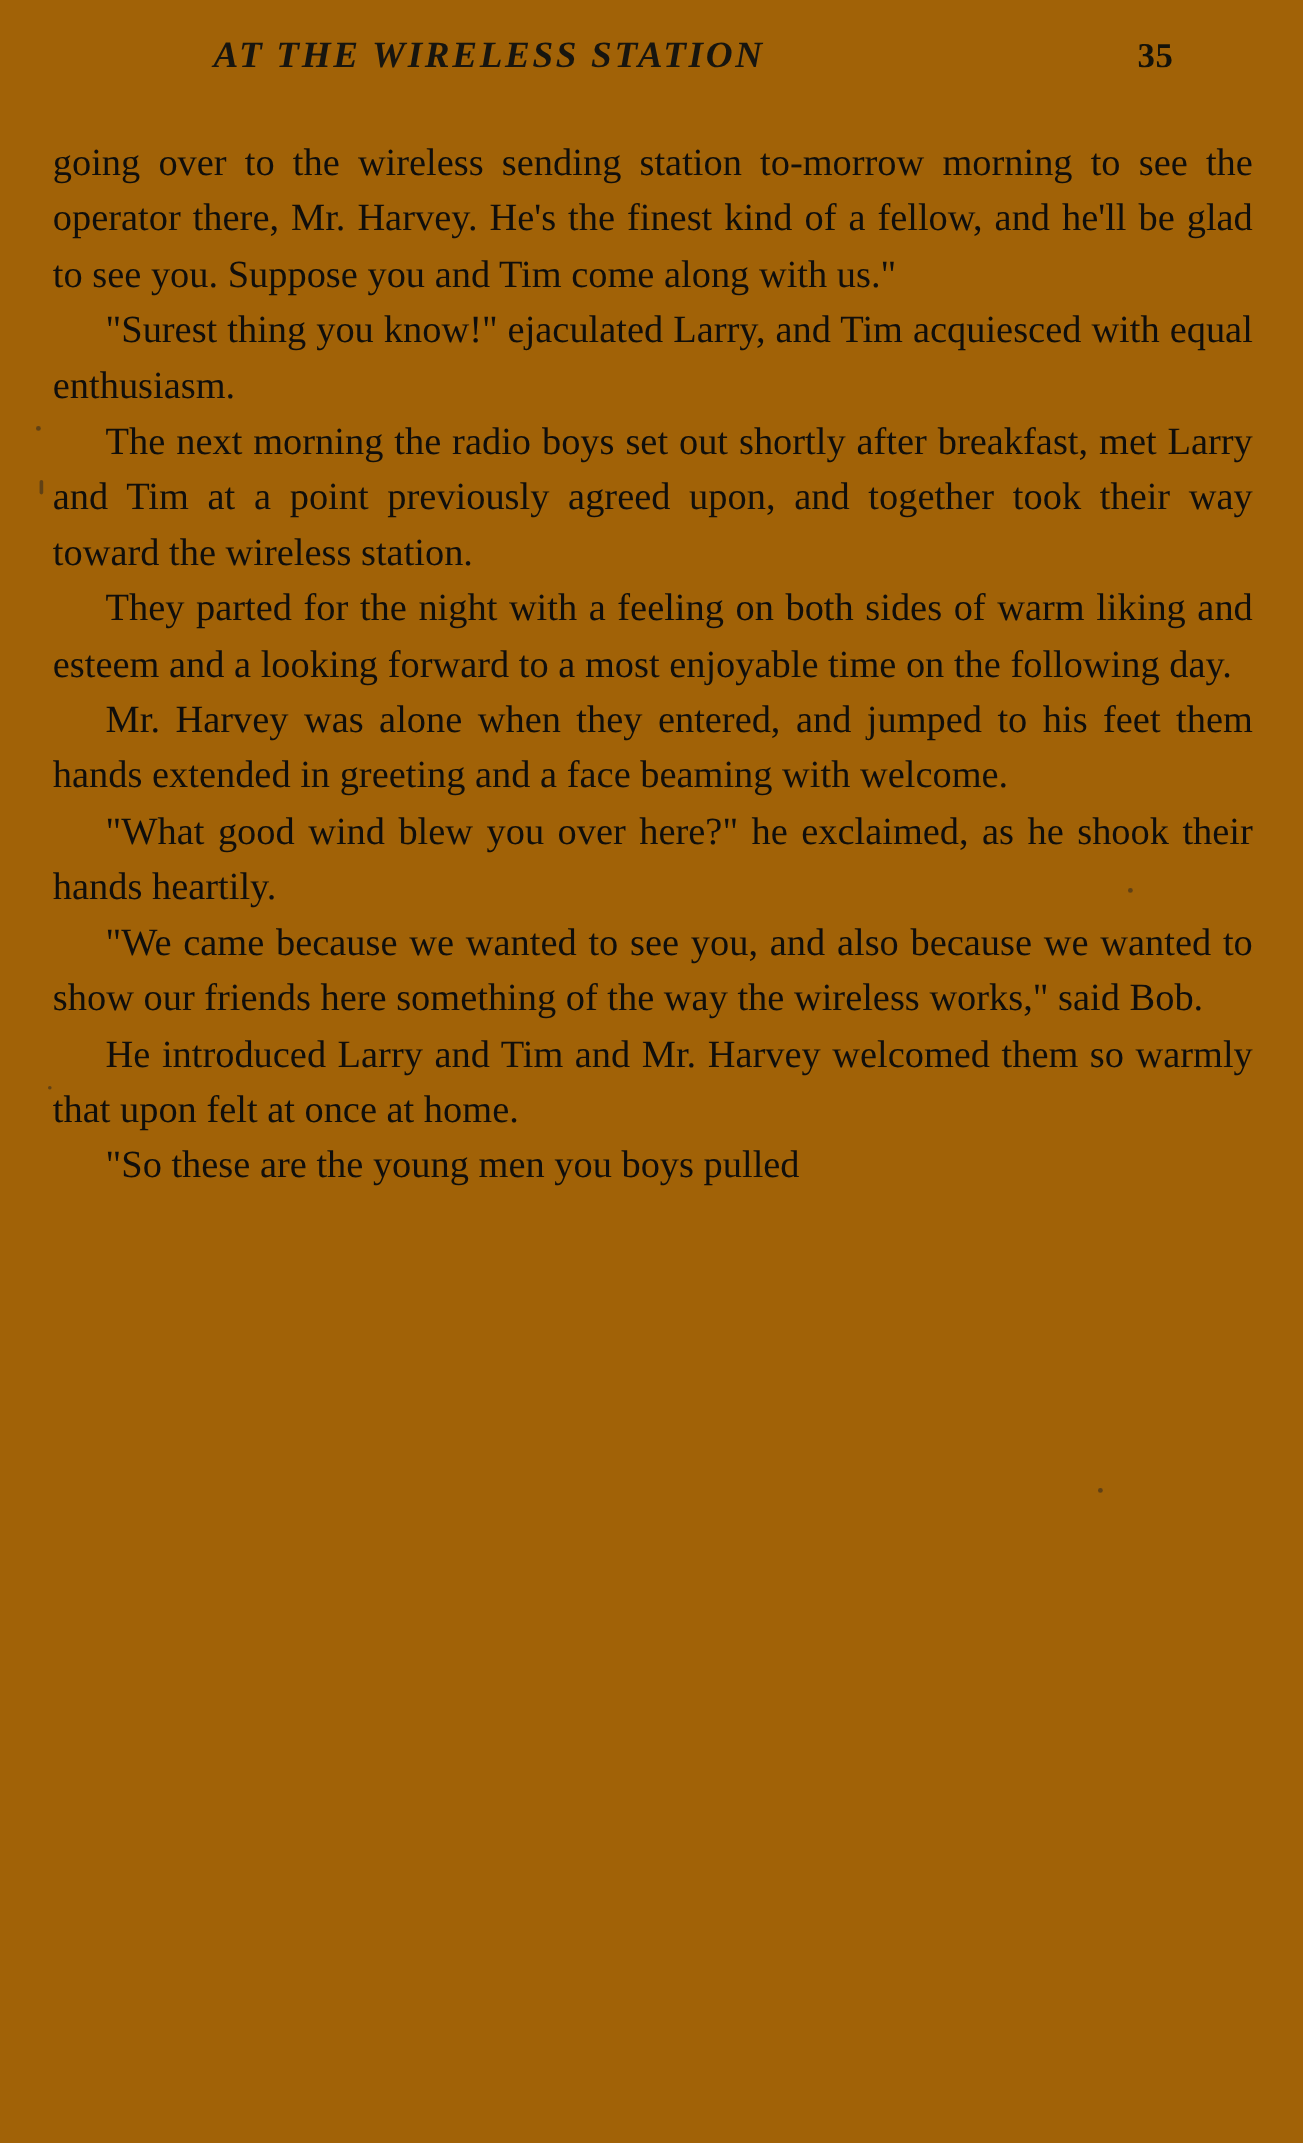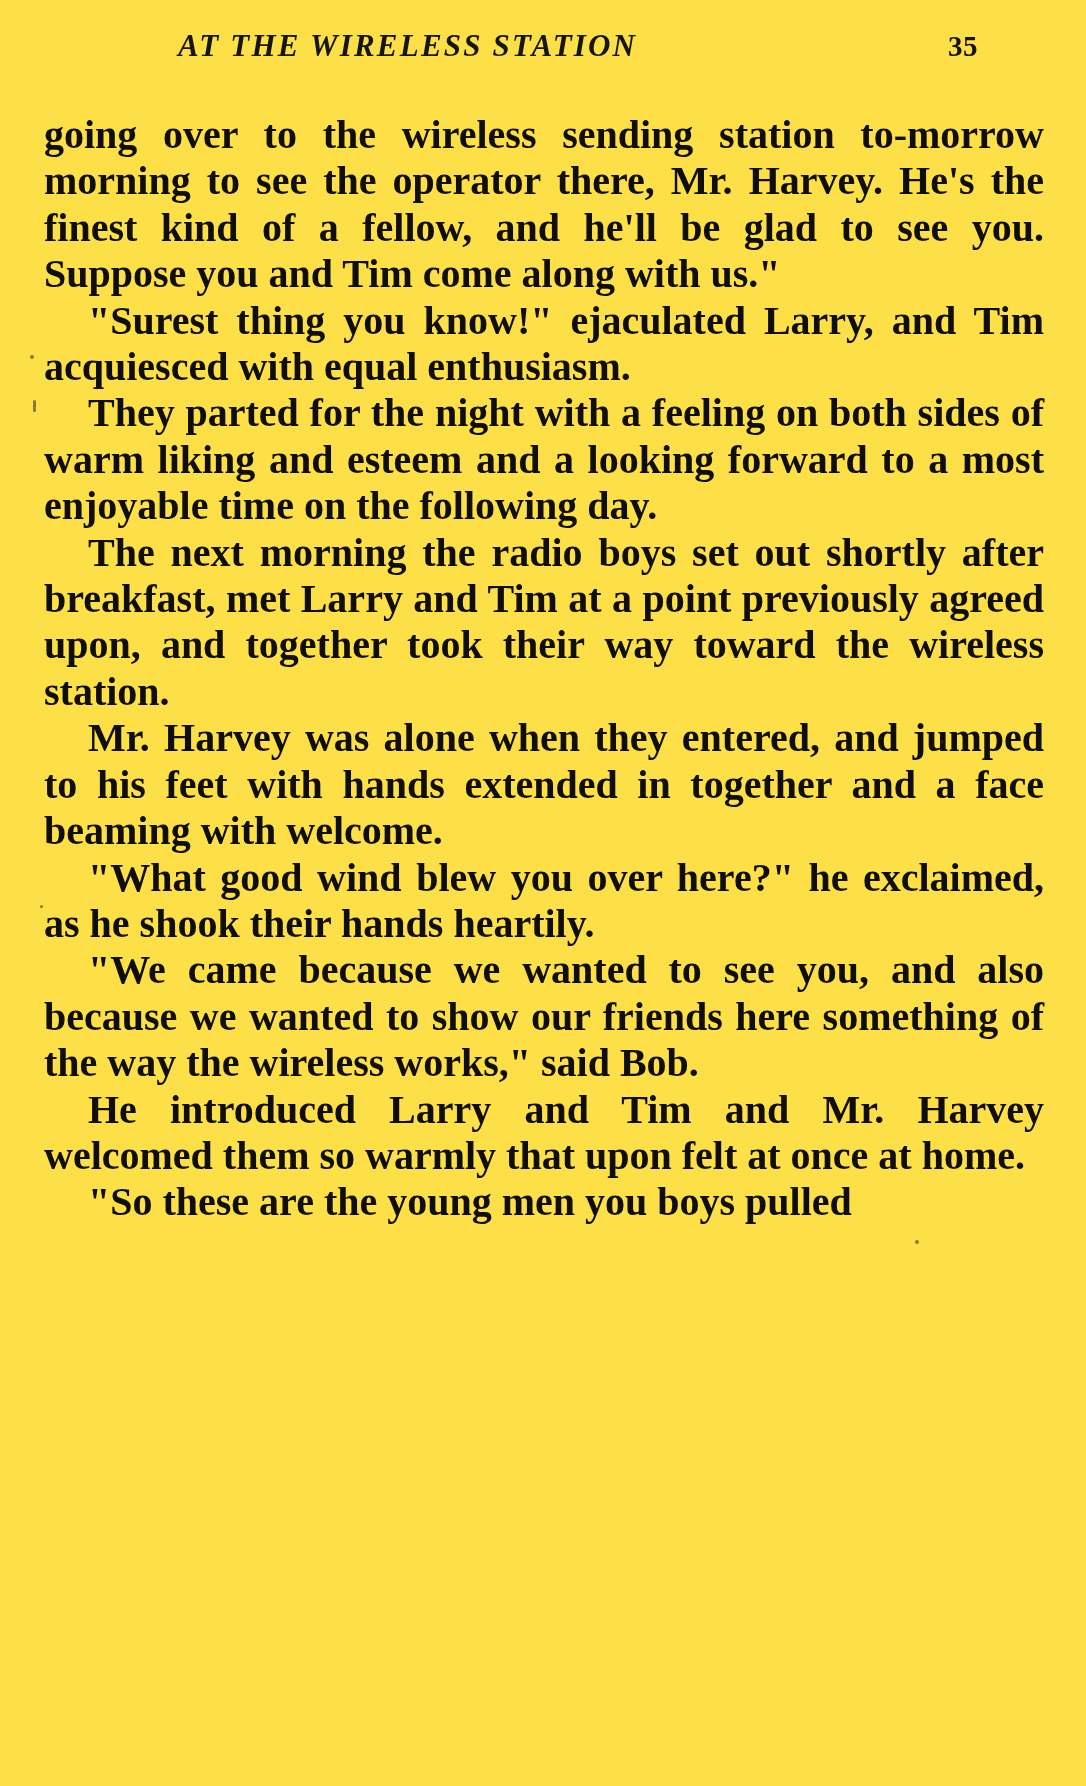--- a/index.html
+++ b/index.html
@@ -14,21 +14,21 @@
     color: #15130f;
     position: relative;
     overflow: hidden;
   }
   .page {
     position: absolute;
     left: 0;
     top: 0;
     width: 1086px;
     height: 1786px;
-    background: #fde047;
+    background: #a16207;
   }
   .header {
     position: absolute;
     left: 118px;
     top: 28px;
     width: 860px;
     height: 58px;
     display: flex;
     align-items: baseline;
     justify-content: space-between;
@@ -46,26 +46,25 @@
     font-weight: 700;
     font-size: 29px;
     color: #141209;
     letter-spacing: 0.5px;
   }
   .body-text {
     position: absolute;
     left: 44px;
     top: 112px;
     width: 1000px;
-    font-size: 40px;
+    font-size: 32px;
     line-height: 46.4px;
     color: #100e0b;
     text-align: justify;
     text-justify: inter-word;
-    font-weight: bold;
   }
   .body-text p {
     margin: 0;
     text-indent: 44px;
     hyphens: manual;
   }
   .body-text p.cont {
     text-indent: 0;
   }
   .body-text p.last {
@@ -85,23 +84,23 @@
 <div class="page">
 
   <div class="header">
     <div class="running-title">AT THE WIRELESS STATION</div>
     <div class="folio">35</div>
   </div>
 
   <div class="body-text">
     <p class="cont">going over to the wireless sending station to-morrow morning to see the operator there, Mr. Harvey.  He's the finest kind of a fellow, and he'll be glad to see you.  Suppose you and Tim come along with us."</p>
     <p>"Surest thing you know!" ejaculated Larry, and Tim acquiesced with equal enthusiasm.</p>
+    <p>The next morning the radio boys set out shortly after breakfast, met Larry and Tim at a point previously agreed upon, and together took their way toward the wireless station.</p>
     <p>They parted for the night with a feeling on both sides of warm liking and esteem and a looking forward to a most enjoyable time on the following day.</p>
-    <p>The next morning the radio boys set out shortly after breakfast, met Larry and Tim at a point previously agreed upon, and together took their way toward the wireless station.</p>
-    <p>Mr. Harvey was alone when they entered, and jumped to his feet with hands extended in together and a face beaming with welcome.</p>
+    <p>Mr. Harvey was alone when they entered, and jumped to his feet them hands extended in greeting and a face beaming with welcome.</p>
     <p>"What good wind blew you over here?" he exclaimed, as he shook their hands heartily.</p>
     <p>"We came because we wanted to see you, and also because we wanted to show our friends here something of the way the wireless works," said Bob.</p>
     <p>He introduced Larry and Tim and Mr. Harvey welcomed them so warmly that upon felt at once at home.</p>
     <p class="last">"So these are the young men you boys pulled</p>
   </div>
 
   <div class="speck" style="left:30px; top:355px; width:4px; height:4px;"></div>
   <div class="speck" style="left:33px; top:400px; width:3px; height:12px; border-radius:2px;"></div>
   <div class="speck" style="left:40px; top:905px; width:3px; height:3px;"></div>
   <div class="speck" style="left:940px; top:740px; width:4px; height:4px;"></div>

